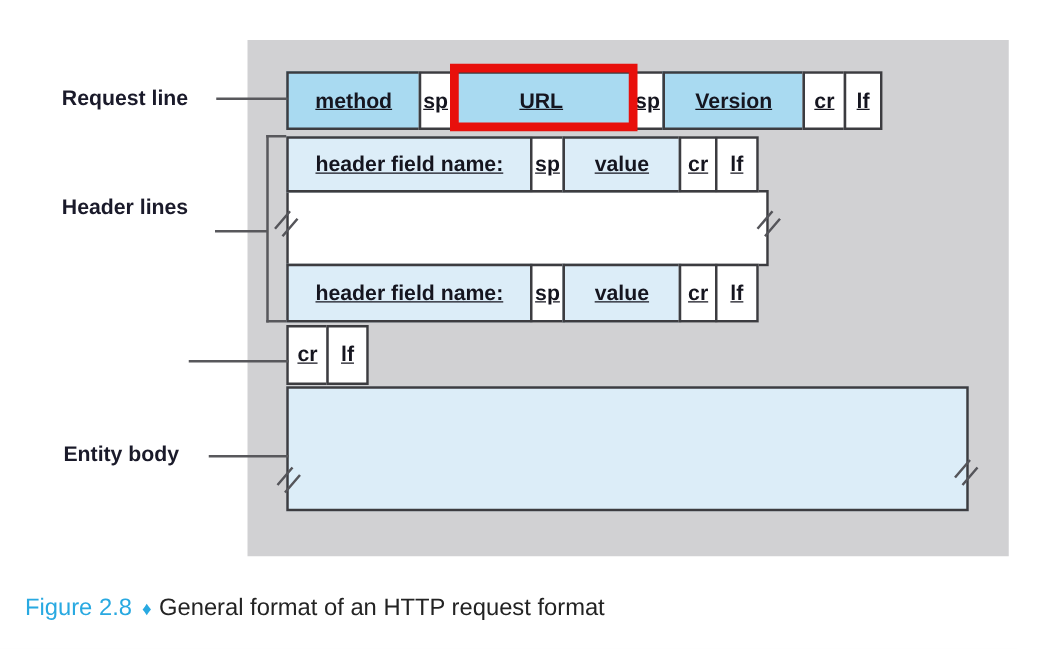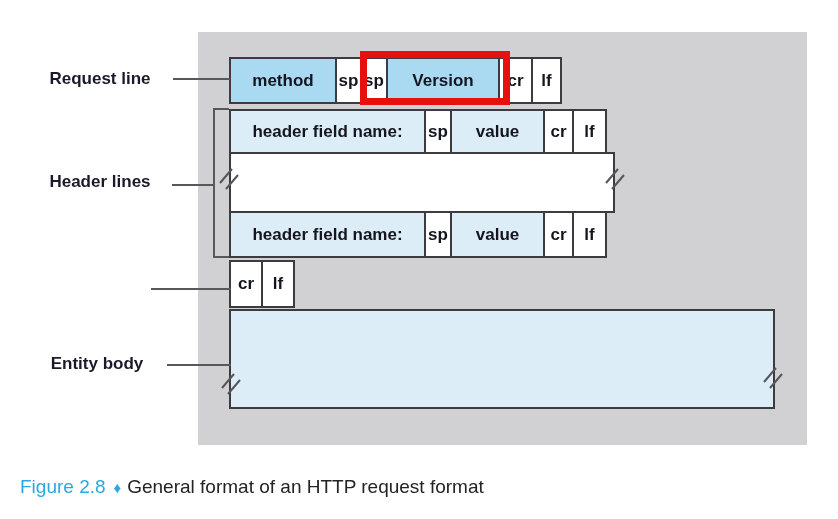--- a/index.html
+++ b/index.html
@@ -10,20 +10,21 @@
   .panel{
     position:absolute;left:198px;top:32px;width:609px;height:413px;
     background:#d1d1d3;
   }
   .row{position:absolute;display:flex;z-index:2;}
   .cell{
     box-sizing:border-box;border:2px solid #3c3c40;background:#ffffff;
     display:flex;align-items:center;justify-content:center;
     font-weight:bold;font-size:17px;color:#15151f;margin-left:-2px;
     white-space:nowrap;
+    text-decoration:underline;
   }
   .cell:first-child{margin-left:0;}
   .cell.blue{background:#a9daf1;}
   .cell.light{background:#dcedf8;}
   .row1{left:229px;top:57px;height:47px;}
   .row2{left:229px;top:109px;height:45px;}
   .row3{left:229px;top:211px;height:47px;}
   .rowblank{left:229px;top:260px;height:48px;}
   .w-method{width:108px}.w-sp1{width:27px}.w-url{width:146px}.w-sp2{width:28px}
   .w-version{width:114px}.w-cr1{width:35px}.w-lf1{width:31px}
@@ -39,21 +40,21 @@
   }
   .url-highlight{
     position:absolute;left:360px;top:51px;width:150px;height:54px;
     box-sizing:border-box;border:7px solid #e8100c;z-index:5;
   }
   .side-label{
     position:absolute;font-weight:bold;font-size:17px;color:#1a1a2a;
     text-align:center;line-height:20px;z-index:3;
   }
   .lbl-request{left:30px;width:140px;top:69px;}
-  .lbl-header{left:30px;width:140px;top:172px;}
+  .lbl-header{left:30px;width:140px;top:156px;}
   .lbl-blank{left:30px;width:118px;top:278px;}
   .lbl-entity{left:30px;width:134px;top:354px;}
   .conn{position:absolute;height:2px;background:#58585c;z-index:3;}
   .conn-request{left:173px;top:78px;width:57px;}
   .conn-header{left:172px;top:184px;width:42px;}
   .conn-blank{left:151px;top:288px;width:80px;}
   .conn-entity{left:167px;top:364px;width:64px;}
   .bracket{
     position:absolute;left:213px;top:108px;width:16px;height:150px;
     box-sizing:border-box;
@@ -86,20 +87,21 @@
   <div class="conn conn-entity"></div>
   <div class="bracket"></div>
 
   <div class="side-label lbl-request">Request line</div>
   <div class="side-label lbl-header">Header lines</div>
   <div class="side-label lbl-entity">Entity body</div>
 
   <div class="row row1">
     <div class="cell blue w-method">method</div>
     <div class="cell w-sp1">sp</div>
+    <div class="cell blue w-url">URL</div>
     <div class="cell w-sp2">sp</div>
     <div class="cell blue w-version">Version</div>
     <div class="cell w-cr1">cr</div>
     <div class="cell w-lf1">lf</div>
   </div>
   <div class="url-highlight"></div>
 
   <div class="row row2">
     <div class="cell light w-hfn">header field name:</div>
     <div class="cell w-hsp">sp</div>

